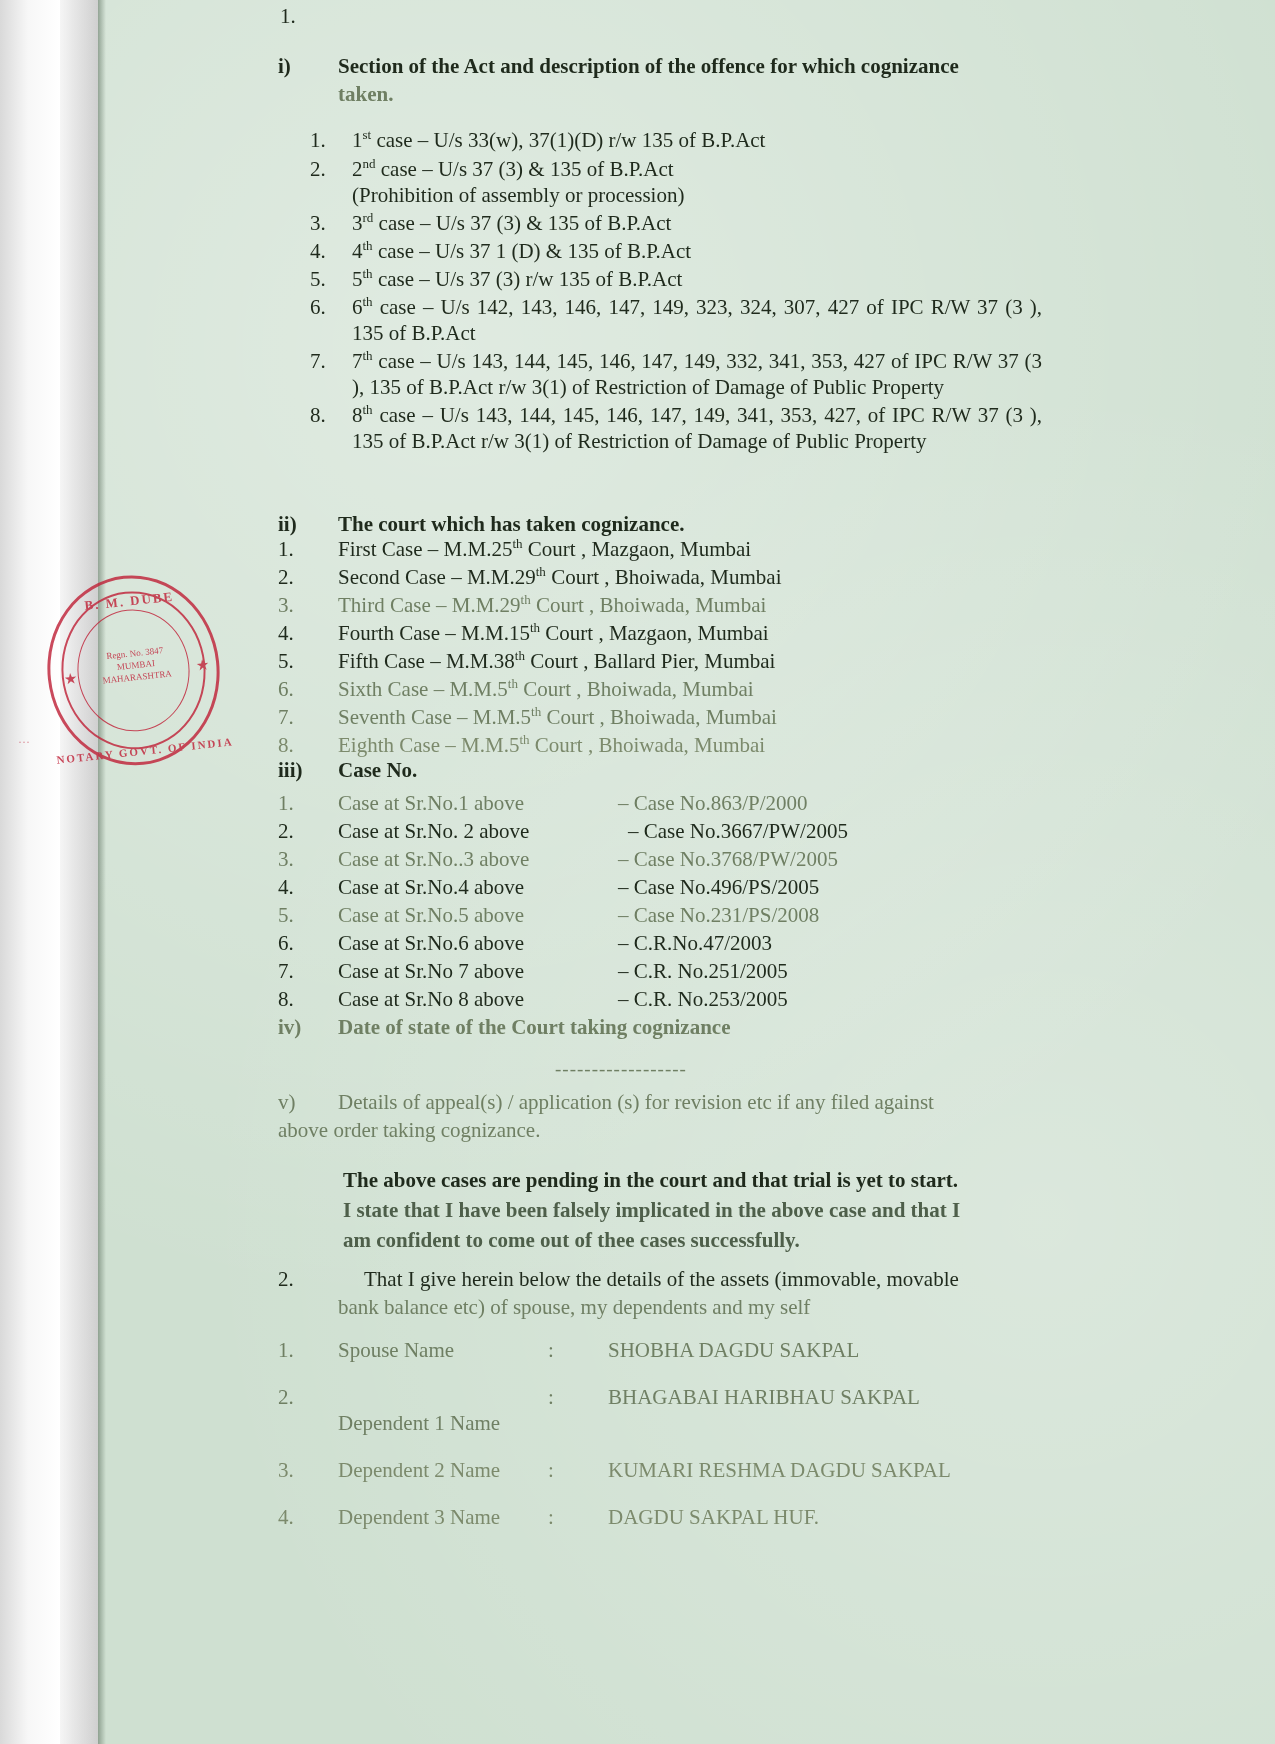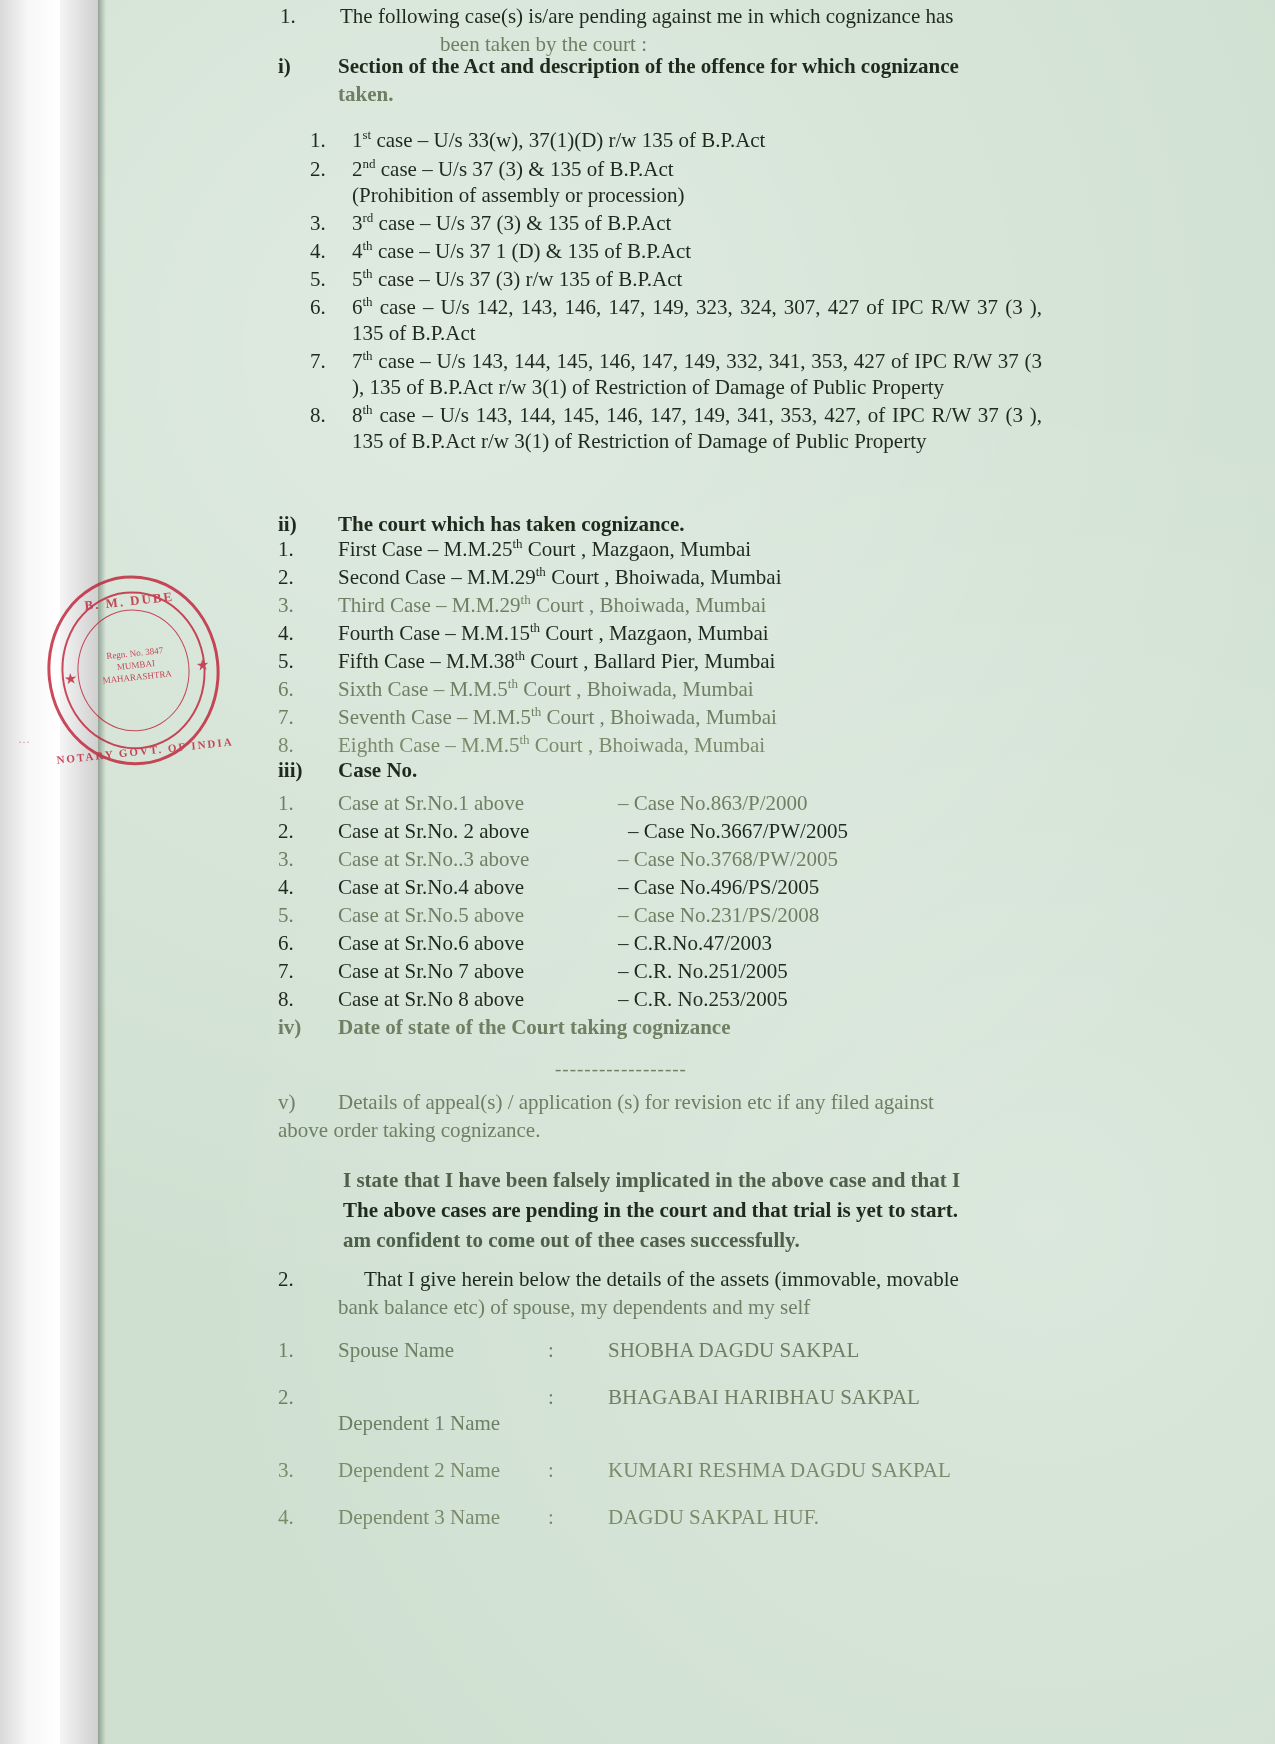--- a/index.html
+++ b/index.html
@@ -154,24 +154,20 @@
 <div class="page">
   <div class="scanbg"></div>
   <div class="scan-shadow"></div>
   <div class="paper"></div>
   <div class="paper-edge-left"></div>
 
   <div class="content">
 
     <div class="row" style="left:280px; top:2px; width:760px; font-size:21px; line-height:28px;">
       <span class="num ink">1.</span>
-      <span class="txt ink">
-        <span>The following case(s) is/are pending against me in which cognizance has</span><br>
-        <span class="fade2" style="display:inline-block; margin-left:100px;">been taken by the court :</span>
-      </span>
     </div>
 
     <div class="row" style="left:278px; top:52px; width:770px; font-size:21px; line-height:28px;">
       <span class="num b ink">i)</span>
       <span class="txt b ink">
         <span>Section of the Act and description of the offence for which cognizance</span><br>
         <span class="fade2">taken.</span>
       </span>
     </div>
 
@@ -304,22 +300,22 @@
 
     <div style="position:absolute; left:278px; top:1088px; width:760px; font-size:21px; line-height:28px;">
       <div style="display:flex;">
         <span class="num fade2">v)</span>
         <span class="fade2 just" style="width:700px;font-family:Liberation Serif, serif;">Details of appeal(s) / application (s) for revision etc if any filed against</span>
       </div>
       <div class="fade2" style="margin-left:0px;">above order taking cognizance.</div>
     </div>
 
     <div style="position:absolute; left:343px; top:1165px; width:700px; font-size:21px; line-height:30px;">
+      <div class="b ink">The above cases are pending in the court and that trial is yet to start.</div>
       <div class="b" style="color:#4e5f4a;">I state that I have been falsely implicated in the above case and that I</div>
-      <div class="b ink">The above cases are pending in the court and that trial is yet to start.</div>
       <div class="b" style="color:#4e5f4a;">am confident to come out of thee cases successfully.</div>
     </div>
 
     <div style="position:absolute; left:278px; top:1265px; width:770px; font-size:21px; line-height:28px;">
       <div style="display:flex;">
         <span class="num ink">2.</span>
         <span class="ink just" style="width:700px;margin-left:26px;">That I give herein below the details of the assets (immovable, movable</span>
       </div>
       <div class="fade2" style="margin-left:60px;">bank balance etc) of spouse, my dependents and my self</div>
     </div>

